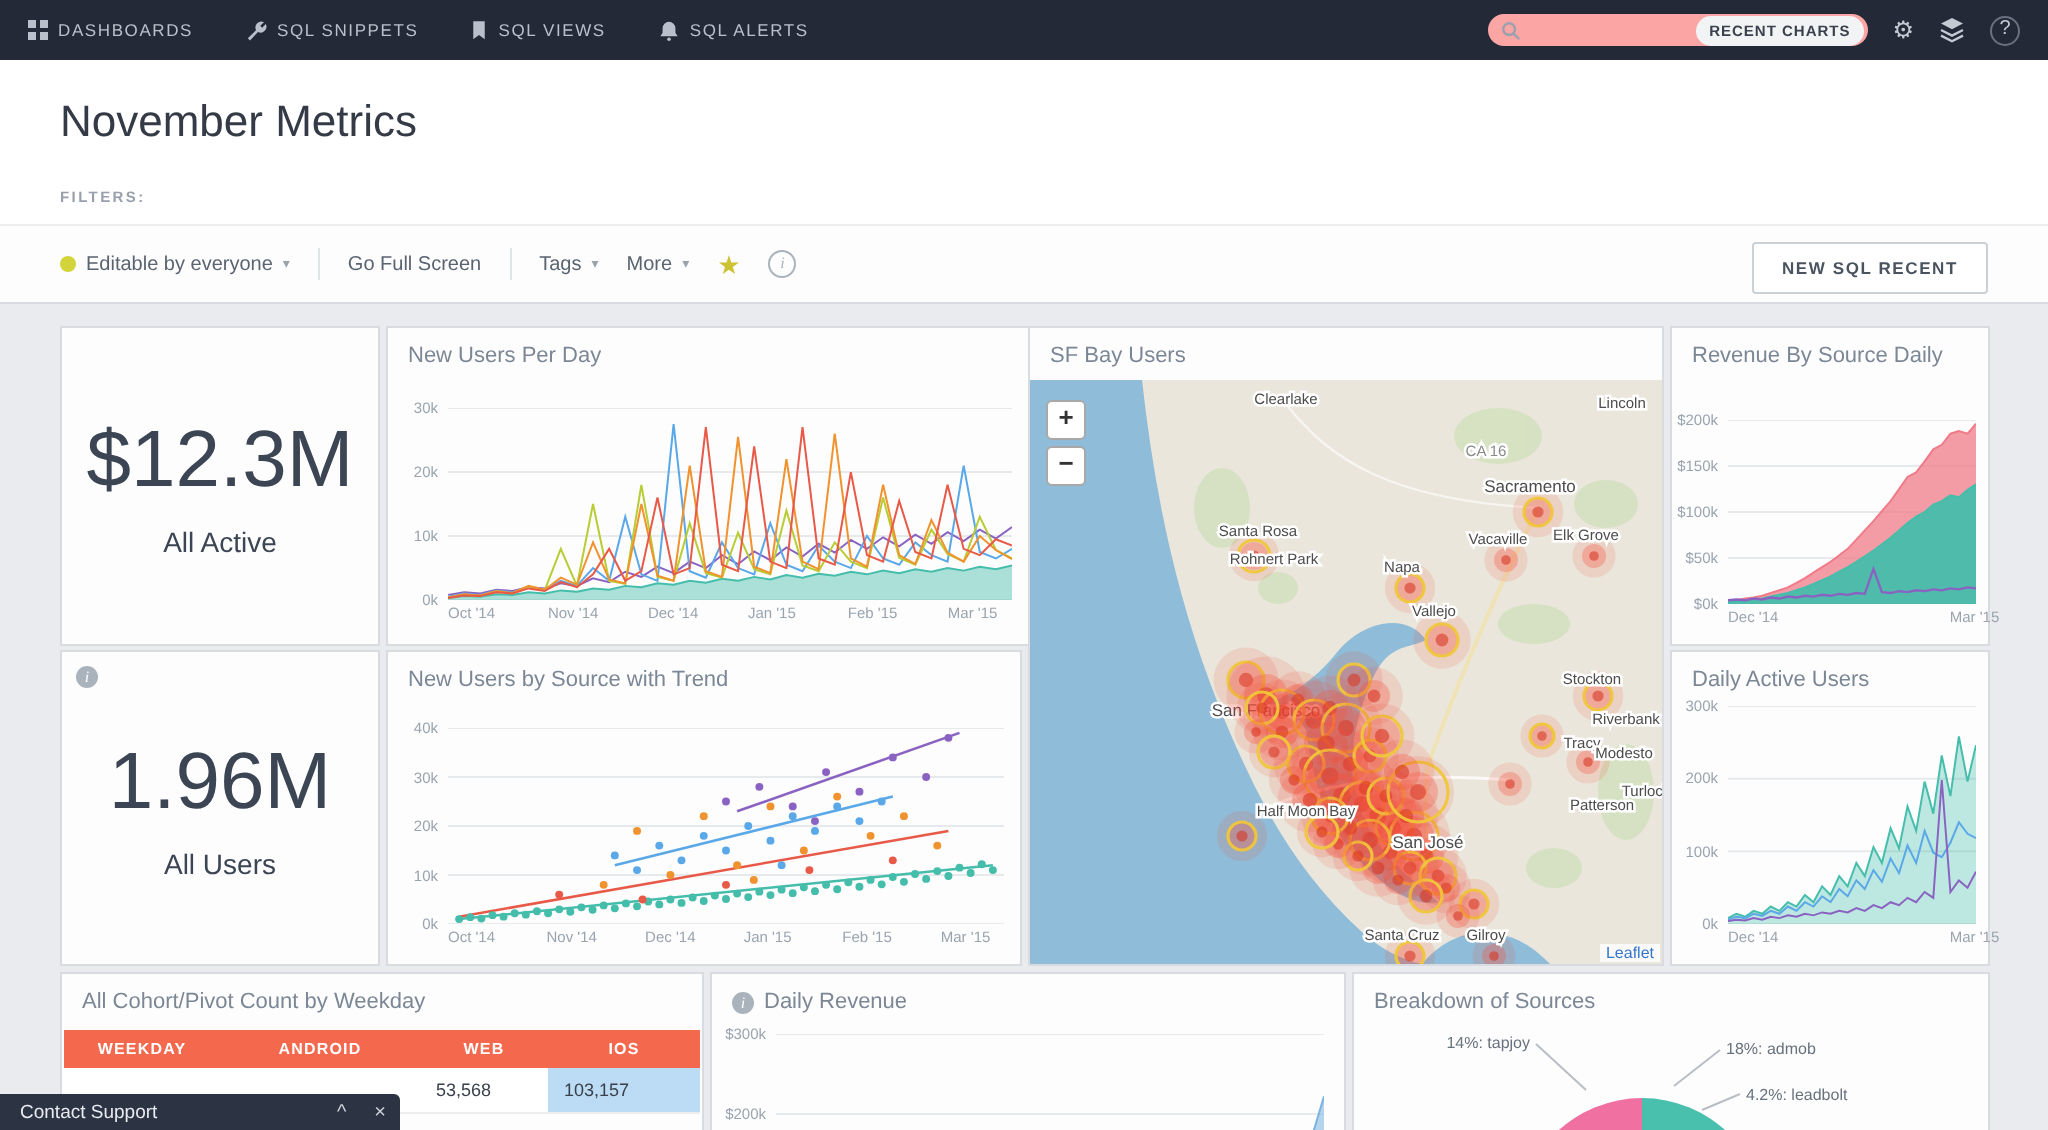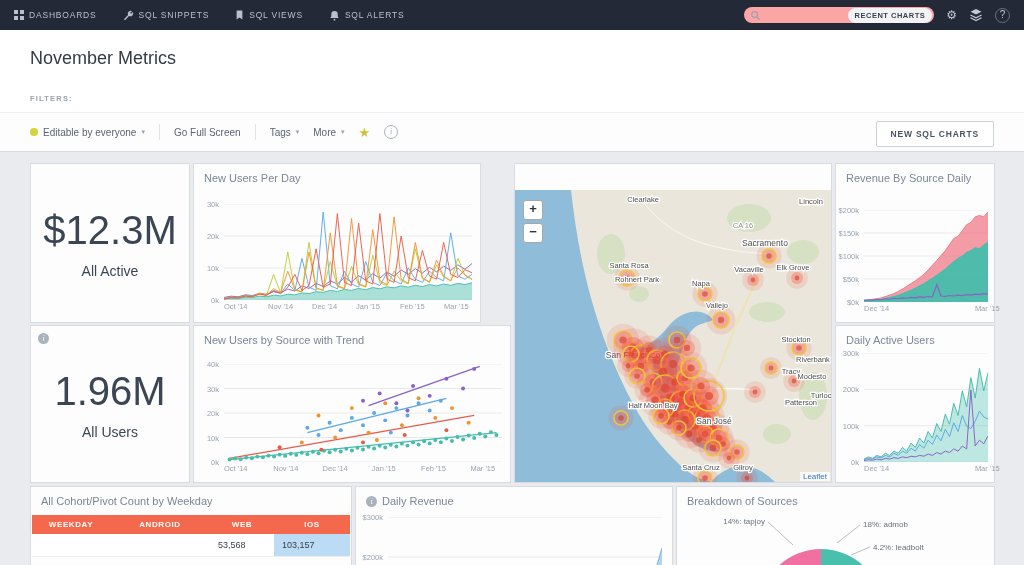--- a/index.html
+++ b/index.html
@@ -11,38 +11,38 @@
   .nav-item{display:flex;align-items:center;gap:5px;color:#b9c0cb;font-size:8.5px;letter-spacing:.8px;text-transform:uppercase;cursor:pointer;}
   .nav-right{display:flex;align-items:center;gap:12px;padding-right:14px;}
   .searchbox{position:relative;width:190px;height:16px;background:#fca5a5;border-radius:9px;display:flex;align-items:center;padding-left:6px;box-sizing:border-box;}
   .searchbox input{background:transparent;border:none;outline:none;color:#cdd3dc;font-size:9px;width:90px;}
   .recent-pill{position:absolute;right:2px;top:1px;background:#f2f3f5;color:#3a414d;font-size:7.5px;font-weight:bold;letter-spacing:.5px;padding:3px 7px;border-radius:8px;cursor:pointer;}
   .nav-ico{color:#c3cad4;font-size:12px;cursor:pointer;line-height:1;}
   .nav-q{color:#c3cad4;font-size:10px;border:1px solid #6a7180;border-radius:50%;width:13px;height:13px;line-height:12px;text-align:center;cursor:pointer;}
 
   
   .titlebar{position:absolute;top:30px;left:0;right:0;height:82px;background:#ffffff;z-index:5;}
-  .page-title{position:absolute;left:30px;top:18px;font-size:18px;color:#343b47;}
+  .page-title{position:absolute;left:30px;top:18px;font-size:22px;color:#343b47;}
   .filters-label{position:absolute;left:30px;top:64px;font-size:7.5px;font-weight:bold;color:#98a1ab;letter-spacing:1.2px;}
   .toolbar{position:absolute;top:112px;left:0;right:0;height:38px;background:#fdfdfe;border-top:1px solid #eceef0;border-bottom:1px solid #d6d9dd;display:flex;align-items:center;z-index:5;}
   .tool-left{display:flex;align-items:center;gap:14px;padding-left:30px;font-size:10px;color:#5a6470;}
   .tool-item{display:flex;align-items:center;gap:5px;cursor:pointer;}
   .dot{width:8px;height:8px;border-radius:50%;background:#d3d33c;}
   .caret{font-size:7px;color:#9aa3ad;}
   .vdiv{width:1px;height:16px;background:#e2e5e8;}
   .star{color:#ccc232;font-size:13px;cursor:pointer;}
   .info-o{width:12px;height:12px;border:1px solid #aab3bc;color:#aab3bc;border-radius:50%;font-size:8px;line-height:11px;text-align:center;font-family:"Liberation Serif",serif;font-style:italic;cursor:pointer;}
   .new-chart-btn{position:absolute;right:30px;top:8px;background:#fff;border:1px solid #ccd1d6;border-radius:2px;color:#4a5460;font-size:8.5px;font-weight:bold;letter-spacing:.8px;padding:7px 14px;cursor:pointer;}
 
   
   .card{position:absolute;background:#fdfdfe;border:1px solid #d8dbdf;box-sizing:border-box;}
   .card-title{font-size:11px;color:#7b8795;padding:8px 10px 0;display:flex;align-items:center;gap:5px;}
   .info-i{width:11px;height:11px;border-radius:50%;background:#aab3bc;color:#fff;font-size:8px;line-height:11px;text-align:center;font-family:"Liberation Serif",serif;font-style:italic;flex:0 0 auto;}
   #card-revenue{left:30px;top:163px;width:160px;height:160px;}
-  #card-newusers{left:193px;top:163px;width:288px;height:160px;text-align:right;}
+  #card-newusers{left:193px;top:163px;width:322px;height:160px;text-align:right;}
   #card-map{left:514px;top:163px;width:318px;height:320px;}
   #card-revsource{left:835px;top:163px;width:160px;height:160px;}
   #card-users{left:30px;top:325px;width:160px;height:158px;}
   #card-trend{left:193px;top:325px;width:318px;height:158px;}
   #card-dau{left:835px;top:325px;width:160px;height:158px;}
   #card-cohort{left:30px;top:486px;width:322px;height:140px;}
   #card-dailyrev{left:355px;top:486px;width:318px;height:170px;}
   #card-breakdown{left:676px;top:486px;width:319px;height:170px;}
 
   .big-card{display:flex;flex-direction:column;align-items:center;justify-content:center;}
@@ -173,21 +173,21 @@
         <span>Tags</span>
         <span class="caret">▾</span>
       </div>
       <div class="tool-item">
         <span>More</span>
         <span class="caret">▾</span>
       </div>
       <div class="star">★</div>
       <div class="info-o">i</div>
     </div>
-    <div class="new-chart-btn">NEW SQL CHARTS</div>
+    <div class="new-chart-btn">NEW SQL RECENT</div>
   </div>
 
   <div class="card big-card" id="card-revenue">
     <div class="big-value">$12.3M</div>
     <div class="big-label">All Active</div>
   </div>
 
   <div class="card" id="card-newusers">
     <div class="card-title">New Users Per Day</div>
     <div class="chart">
@@ -217,20 +217,21 @@
           <span style="left: 17.6%;">Nov '14</span>
           <span style="left: 35.2%;">Dec '14</span>
           <span style="left: 52.8%;">Jan '15</span>
           <span style="left: 70.4%;">Feb '15</span>
           <span style="left: 88%;">Mar '15</span>
         </div>
     </div>
   </div>
 
   <div class="card" id="card-map">
+    <div class="card-title">SF Bay Users</div>
     <div class="map">
       <svg class="map-svg" viewBox="0 0 316 292" preserveAspectRatio="none">
         <rect width="316" height="292" fill="#eae6db"></rect>
         <g opacity="0.75" fill="#cfe0ba">
           <ellipse cx="36" cy="50" rx="20" ry="34"></ellipse>
             <ellipse cx="96" cy="64" rx="14" ry="20"></ellipse>
           <ellipse cx="252" cy="122" rx="18" ry="10"></ellipse>
             <ellipse cx="298" cy="206" rx="14" ry="24"></ellipse>
           <ellipse cx="234" cy="28" rx="22" ry="14"></ellipse>
             <ellipse cx="288" cy="62" rx="16" ry="12"></ellipse>
@@ -733,14 +734,19 @@
         </svg>
       <div class="pie" style="background: conic-gradient(rgb(73, 191, 174) 245deg, rgb(73, 191, 174) 295.4deg, rgb(241, 112, 162) 295.4deg, rgb(241, 112, 162) 360.2deg, rgb(242, 210, 46) 360.2deg, rgb(242, 210, 46) 375.32deg, rgb(154, 107, 201) 375.32deg, rgb(154, 107, 201) 396.92deg, rgb(111, 177, 232) 396.92deg, rgb(111, 177, 232) 454.52deg, rgb(242, 145, 126) 454.52deg, rgb(242, 145, 126) 526.52deg, rgb(201, 210, 218) 526.52deg, rgb(201, 210, 218) 605deg);"></div>
       <div class="pie-labels">
           <span style="left: 88px; top: 30px; transform: translateX(-100%);">14%: tapjoy</span>
           <span style="left: 186px; top: 33px;">18%: admob</span>
           <span style="left: 196px; top: 56px;">4.2%: leadbolt</span>
         </div>
     </div>
   </div>
 
+  <div class="contact">
+    <span class="lbl">Contact Support</span>
+    <span class="btn">^</span>
+    <span class="btn">×</span>
+  </div>
 
 </div>
 
 </body></html>

